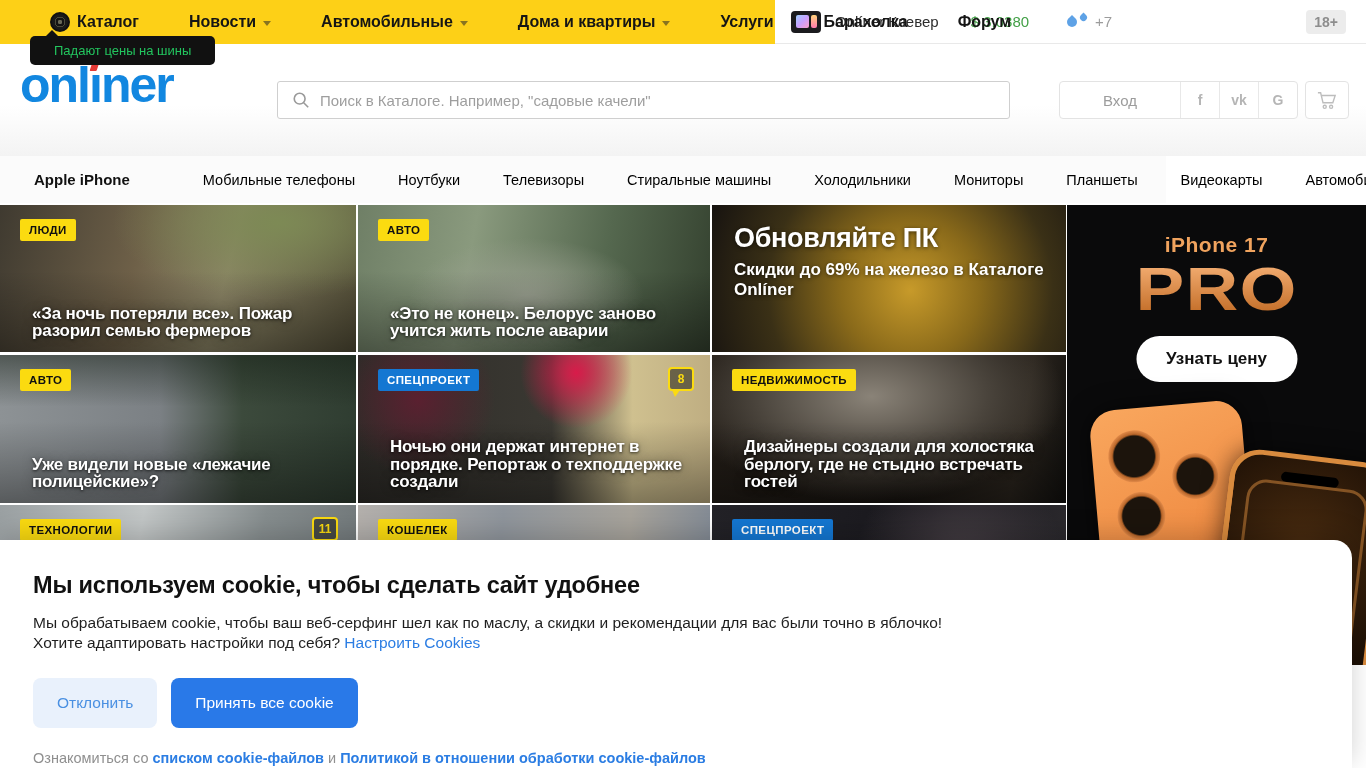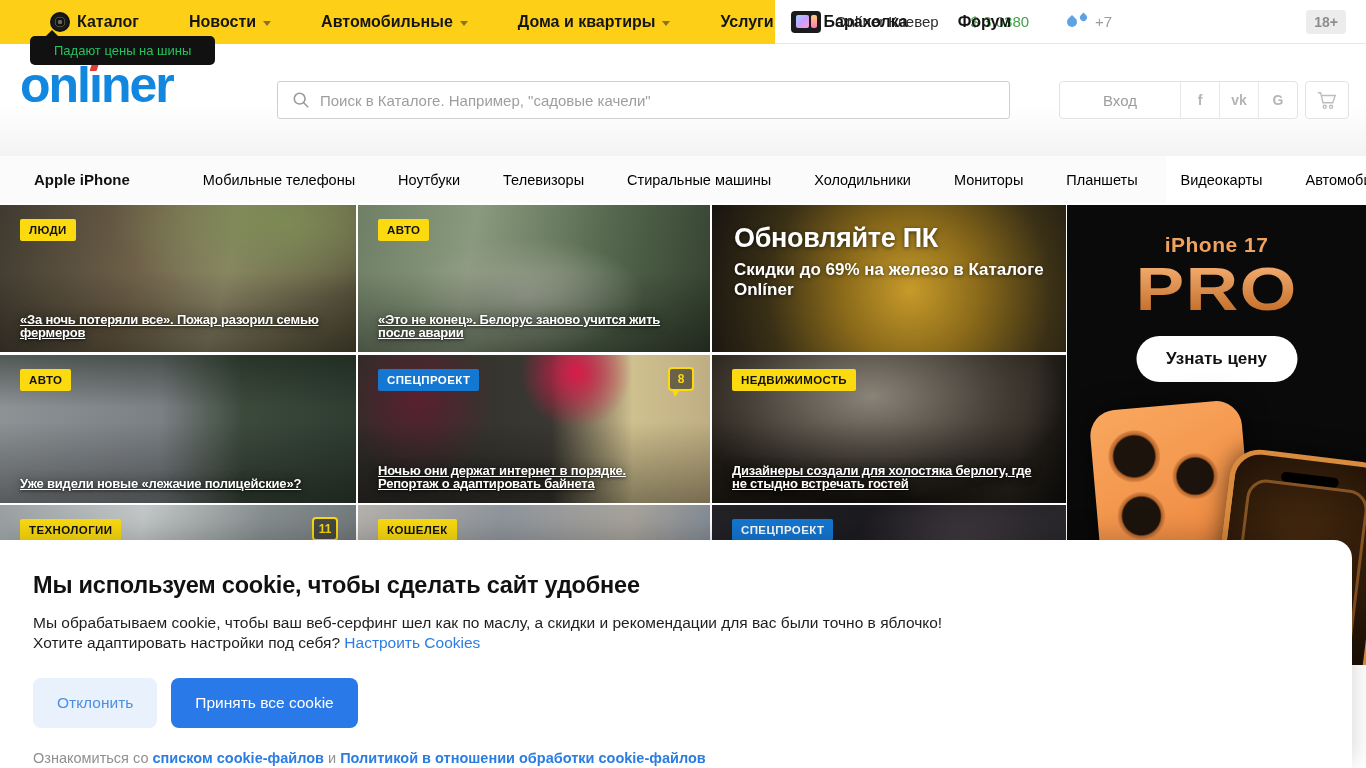--- a/index.html
+++ b/index.html
@@ -83,23 +83,23 @@
   .catlink { font-size:14.5px; color:#000000; cursor:pointer; white-space:nowrap;margin-left:21px; }
 
   
   .tile { position:absolute; overflow:hidden; cursor:pointer; }
   .tile-img { position:absolute; inset:0; }
   .tile-shade { position:absolute; inset:0; background:linear-gradient(180deg, rgba(0,0,0,0) 45%, rgba(0,0,0,.38) 100%); }
   .badge { position:absolute; top:14px; left:20px; font-size:11.5px; font-weight:700;
            letter-spacing:.4px; padding:5px 9px; border-radius:2px; }
   .badge.yellow { background:#fbdb10; color:#111; }
   .badge.blue { background:#1477d2; color:#fff; }
-  .tile-title { position:absolute; left:20px; right:22px; bottom:12px; color:#fff; font-size:13px;
+  .tile-title { position:absolute; left:32px; right:22px; bottom:12px; color:#fff; font-size:17px;
                 font-weight:700; line-height:1.04; letter-spacing:-.2px;
-                text-shadow:0 1px 3px rgba(0,0,0,.75), 0 0 12px rgba(0,0,0,.35);text-decoration:underline; }
+                text-shadow:0 1px 3px rgba(0,0,0,.75), 0 0 12px rgba(0,0,0,.35); }
   .comments-badge { position:absolute; top:12px; right:16px; min-width:26px; height:24px;
                     background:rgba(30,30,20,.55); border:2px solid #fbdb10; border-radius:4px;
                     color:#fbdb10; font-size:12px; font-weight:700; display:flex; align-items:center;
                     justify-content:center; padding:0 4px; }
   .comments-badge:after { content:""; position:absolute; bottom:-8px; left:2px;
                           border-left:3px solid transparent; border-right:5px solid transparent;
                           border-top:7px solid #fbdb10; }
   .promo-text { position:absolute; left:22px; top:18px; right:20px; color:#fff;
                 text-shadow:0 1px 4px rgba(0,0,0,.6); }
   .promo-title { font-size:27px; font-weight:800; letter-spacing:-.3px; }
@@ -289,21 +289,21 @@
     <div class="tile-shade"></div>
     <span class="badge yellow">АВТО</span>
     <div class="tile-title">Уже видели новые «лежачие полицейские»?</div>
   </div>
 
   <div class="tile" style="left:358px; top:355px; width:352px; height:148px;">
     <div class="tile-img img-office"></div>
     <div class="tile-shade"></div>
     <span class="badge blue">СПЕЦПРОЕКТ</span>
     <span class="comments-badge">8</span>
-    <div class="tile-title">Ночью они держат интернет в порядке. Репортаж о адаптировать байнета</div>
+    <div class="tile-title">Ночью они держат интернет в порядке. Репортаж о техподдержке создали</div>
   </div>
 
   <div class="tile" style="left:712px; top:355px; width:354px; height:148px;">
     <div class="tile-img img-bedroom"></div>
     <div class="tile-shade"></div>
     <span class="badge yellow">НЕДВИЖИМОСТЬ</span>
     <div class="tile-title">Дизайнеры создали для холостяка берлогу, где не стыдно встречать гостей</div>
   </div>
 
   <div class="tile" style="left:0; top:505px; width:356px; height:148px;">

